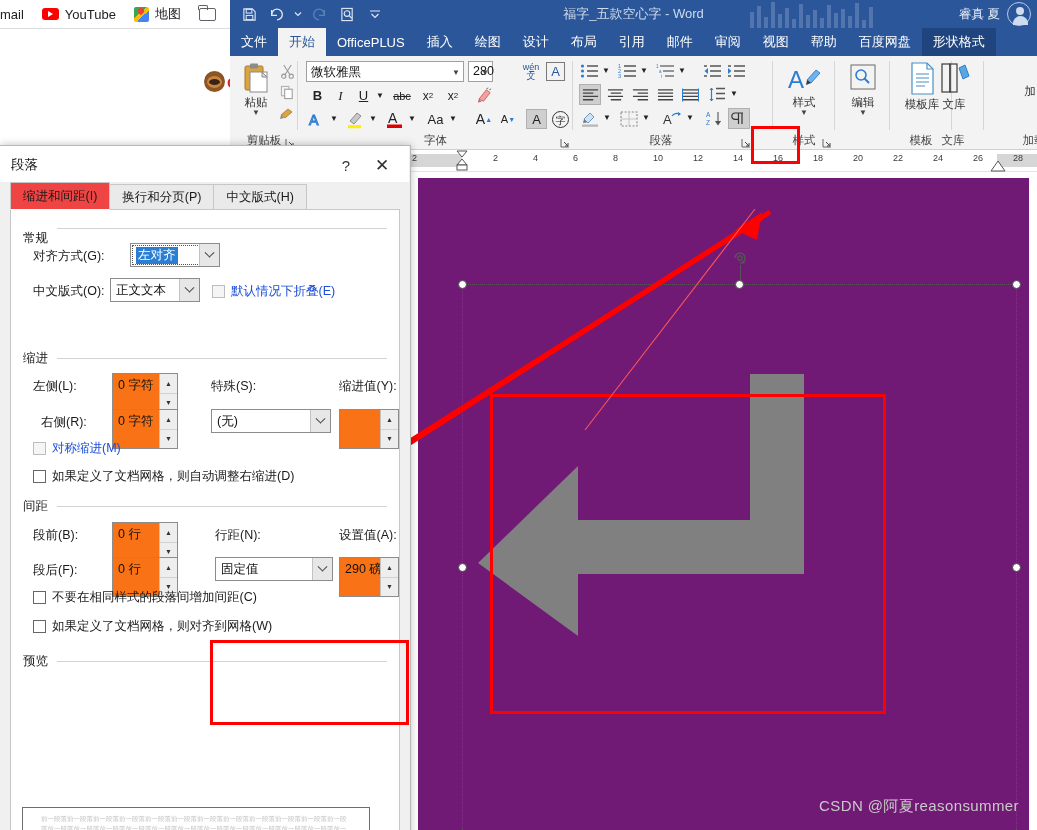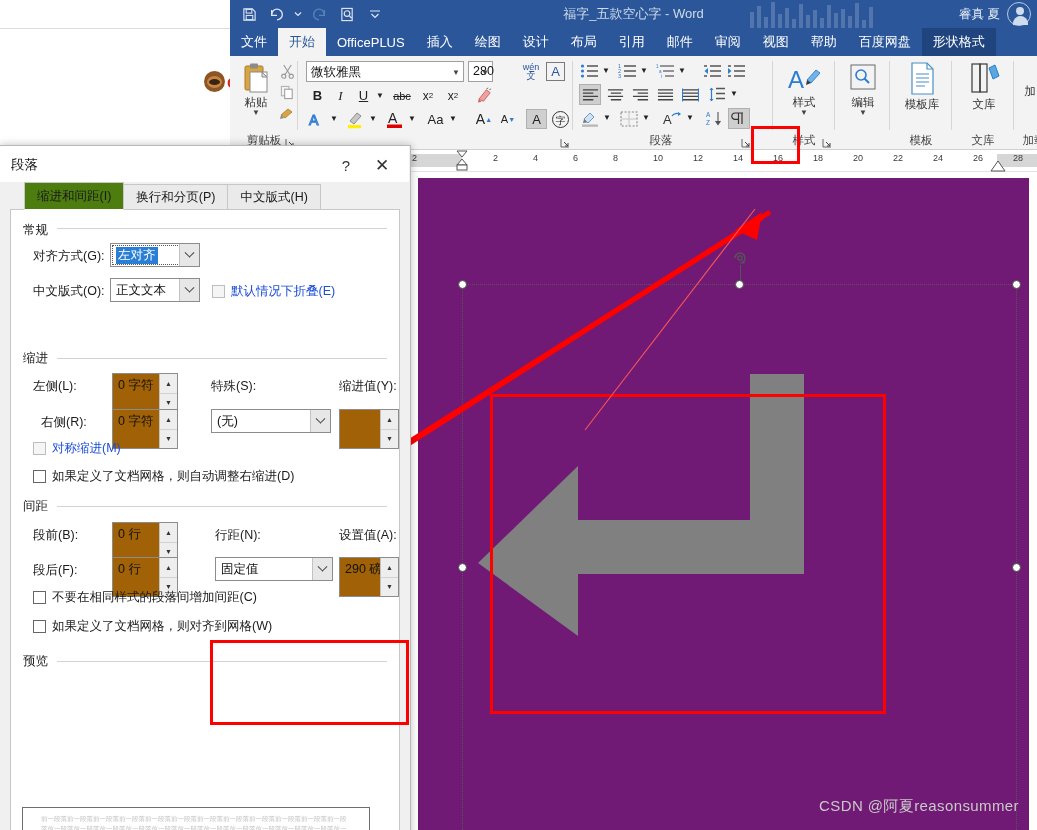--- a/index.html
+++ b/index.html
@@ -94,33 +94,33 @@
 
   
   #dialog{position:absolute;left:0;top:145px;width:411px;height:700px;background:#f0f0f0;border:1px solid #b8b8b8;border-left:none;box-shadow:0 0 8px rgba(0,0,0,.25);}
   #dlg-title{position:absolute;left:0;top:0;width:409px;height:36px;background:#ffffff;}
   #dlg-title .t{position:absolute;left:11px;top:10px;font-size:13.5px;color:#1a1a1a;}
   #dlg-help{position:absolute;right:52px;top:8px;width:22px;height:22px;display:flex;align-items:center;justify-content:center;font-size:15px;color:#333;}
   #dlg-close{position:absolute;right:14px;top:8px;width:26px;height:22px;display:flex;align-items:center;justify-content:center;font-size:17px;color:#333;}
 
   #dlg-tabs{position:absolute;left:10px;top:36px;height:28px;display:flex;align-items:flex-end;}
   .dtab{height:26px;padding:0 12px;display:flex;align-items:center;font-size:12.5px;color:#1a1a1a;background:#eaeaea;border:1px solid #c7c7c7;border-bottom:none;margin-right:-1px;white-space:nowrap;}
-  .dtab.active{background:#4d7c0f;height:28px;border-bottom:1px solid #ffffff;position:relative;z-index:2;margin-left:14px;}
+  .dtab.active{background:#ef4444;height:28px;border-bottom:1px solid #ffffff;position:relative;z-index:2;}
   #dlg-body{position:absolute;left:10px;top:63px;width:390px;height:636px;background:#ffffff;border:1px solid #c7c7c7;}
 
   .sec-title{position:absolute;font-size:12.5px;color:#1a1a1a;}
   .sec-rule{position:absolute;height:1px;background:#d3d3d3;}
   .fld-label{position:absolute;font-size:12.5px;color:#1a1a1a;white-space:nowrap;}
   .combo{position:absolute;height:24px;background:#ffffff;border:1px solid #8c8c8c;}
   .combo .val{position:absolute;left:5px;top:3px;font-size:12.5px;color:#111;white-space:nowrap;}
   .combo .arrowbtn{position:absolute;right:0;top:0;bottom:0;width:20px;background:#e7e7e7;border-left:1px solid #c2c2c2;display:flex;align-items:center;justify-content:center;}
   .combo .arrowbtn i{display:block;width:7px;height:7px;border-right:1.4px solid #444;border-bottom:1.4px solid #444;transform:rotate(45deg) translate(-2px,-2px);}
   .combo.selected .val{background:#2a7fd4;color:#fff;padding:0 2px;}
-  .combo.focus{outline:1px dotted #555;outline-offset:-3px;}
-  .spin{position:absolute;height:40px;background:#a16207;border:1px solid #8c8c8c;}
+  .combo.focus{outline:1px dotted #555;outline-offset:-3px;margin-left:20px;}
+  .spin{position:absolute;height:40px;background:#f97316;border:1px solid #8c8c8c;}
   .spin .val{position:absolute;left:5px;top:3px;font-size:12.5px;color:#111;white-space:nowrap;}
   .spin .btns{position:absolute;right:0;top:0;bottom:0;width:18px;background:#eeeeee;border-left:1px solid #c2c2c2;display:flex;flex-direction:column;}
   .spin .btns b{flex:1;display:flex;align-items:center;justify-content:center;font-size:7px;color:#333;}
   .spin .btns b:first-child{border-bottom:1px solid #d2d2d2;}
   .cbox{position:absolute;display:flex;align-items:center;gap:6px;font-size:12.5px;color:#1a1a1a;white-space:nowrap;}
   .cbox .bx{width:13px;height:13px;border:1px solid #666;background:#fff;flex:none;}
   .cbox.disabled{color:#1d4ed8;}
   .cbox.disabled .bx{border-color:#bdbdbd;background:#f5f5f5;}
 
   #preview-box{position:absolute;left:22px;top:661px;width:348px;height:105px;background:#ffffff;border:1px solid #6e6e6e;overflow:hidden;}
@@ -128,20 +128,36 @@
 
   #dlg-hl{position:absolute;left:210px;top:494px;width:199px;height:85px;border:3px solid #ff0000;}
   #ribbon-hl{position:absolute;left:751px;top:126px;width:49px;height:38px;border:3px solid #ff0000;}
 
   u.k{text-decoration:underline;}
 </style>
 </head>
 <body>
 
 <div id="browser-layer">
+  <div id="bookmarks-bar">
+    <div class="bm">
+      <span>mail</span>
+    </div>
+    <div class="bm">
+      <span class="yt-ico"></span>
+      <span>YouTube</span>
+    </div>
+    <div class="bm">
+      <span class="map-ico"></span>
+      <span>地图</span>
+    </div>
+    <div class="bm">
+      <span class="folder-ico"></span>
+    </div>
+  </div>
   <div id="bm-divider"></div>
   <div id="csdn-page">
     <div id="avatar-monkey"></div>
     <div id="csdn-text">CS</div>
   </div>
 </div>
 
 <div id="word-window">
 
   <div id="word-titlebar">
@@ -322,20 +338,21 @@
       <div class="smbtn" style="left:149px;top:56px;width:12px;height:13px;font-size:8px">▼</div>
       <div class="smbtn" style="left:175px;top:53px;width:22px;height:20px;font-size:14px">A<span style="font-size:7px;color:#2b7cd3">▲</span></div>
       <div class="smbtn" style="left:199px;top:53px;width:22px;height:20px;font-size:11px">A<span style="font-size:7px;color:#2b7cd3">▼</span></div>
       <div class="smbtn sel" style="left:228px;top:53px;width:21px;height:20px;font-size:13px">A</div>
       <div class="smbtn" style="left:252px;top:53px;width:21px;height:20px;font-size:12px">
         <svg width="19" height="19" viewBox="0 0 19 19">
             <circle cx="9.5" cy="9.5" r="8" fill="none" stroke="#333" stroke-width="1"></circle>
             <text x="4.5" y="14" font-size="10" font-family="Liberation Sans" fill="#222">字</text>
           </svg>
       </div>
+      <div class="glabel">字体</div>
       <div class="glaunch">
         <svg width="10" height="10" viewBox="0 0 10 10">
             <path d="M1 1 V9 H9" stroke="#666" fill="none" stroke-width="1"></path>
             <path d="M4 4 L8 8 M8 5 V8 H5" stroke="#444" fill="none" stroke-width="1"></path>
           </svg>
       </div>
       <div class="gsep"></div>
     </div>
 
     <div class="rgroup" style="left:343px;width:200px">
@@ -501,21 +518,21 @@
             <path d="M5 1 h15 l6 6 v25 H5 Z" fill="#ffffff" stroke="#4a90c4" stroke-width="1.2"></path>
             <path d="M20 1 v6 h6" fill="none" stroke="#4a90c4" stroke-width="1.2"></path>
             <path d="M9 12h13M9 16h13M9 20h13M9 24h9" stroke="#4a90c4" stroke-width="1.1"></path>
           </svg>
         <span class="lbl">模板库</span>
       </div>
       <div class="glabel">模板</div>
       <div class="gsep"></div>
     </div>
 
-    <div class="rgroup" style="left:722px;width:62px">
+    <div class="rgroup" style="left:692px;width:62px">
       <div class="bigbtn" style="position:absolute;left:11px;top:6px;width:42px">
         <svg width="32" height="34" viewBox="0 0 32 34">
             <rect x="4" y="2" width="8" height="28" fill="none" stroke="#3b3b3b" stroke-width="1.2"></rect>
             <rect x="12" y="2" width="7" height="28" fill="none" stroke="#3b3b3b" stroke-width="1.2"></rect>
             <path d="M21 6 L27 3 L31 14 L25 17 Z" fill="#5aa7e0" stroke="#2b7cd3" stroke-width="1"></path>
           </svg>
         <span class="lbl">文库</span>
       </div>
       <div class="glabel">文库</div>
       <div class="gsep"></div>
@@ -615,21 +632,21 @@
   </div>
 
   <div id="dlg-tabs">
     <div class="dtab active">缩进和间距(I)</div>
     <div class="dtab">换行和分页(P)</div>
     <div class="dtab">中文版式(H)</div>
   </div>
 
   <div id="dlg-body">
 
-    <div class="sec-title" style="left:12px;top:12px">常规</div>
+    <div class="sec-title" style="left:12px;top:20px">常规</div>
     <div class="sec-rule" style="left:46px;top:18px;width:330px"></div>
 
     <div class="fld-label" style="left:22px;top:38px">对齐方式(G):</div>
     <div class="combo selected focus" style="left:99px;top:33px;width:90px">
       <span class="val">左对齐</span>
       <span class="arrowbtn">
           <i></i>
         </span>
     </div>
 

